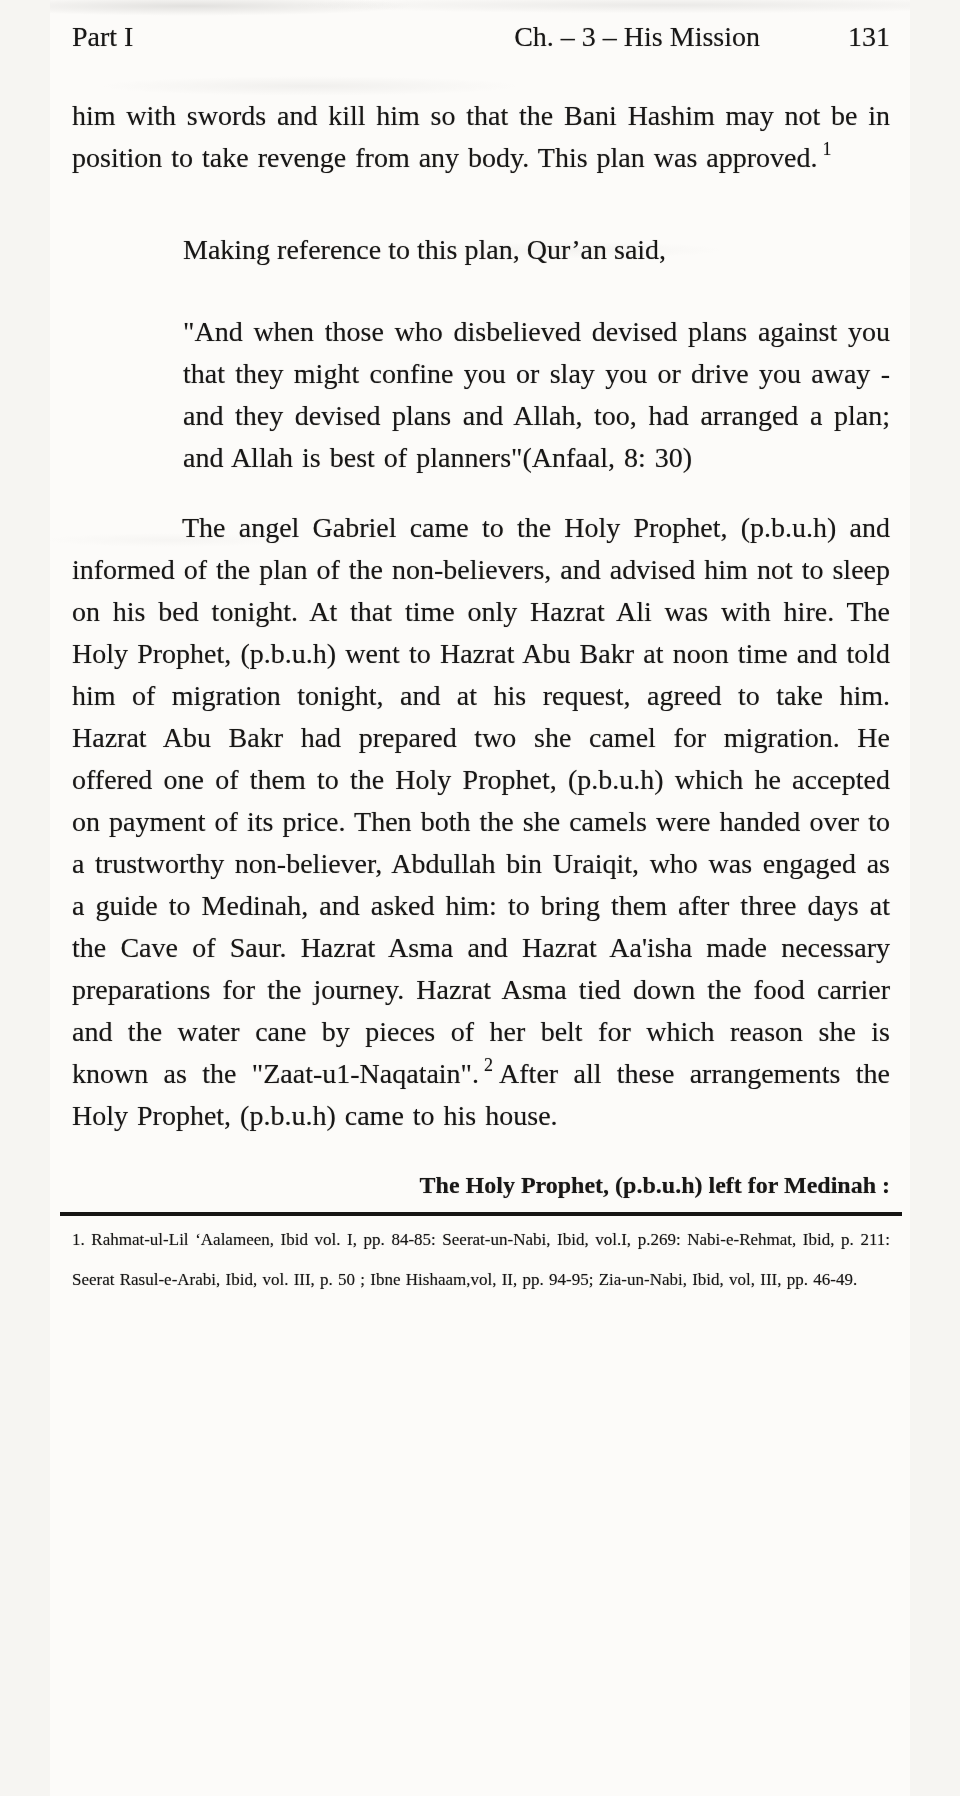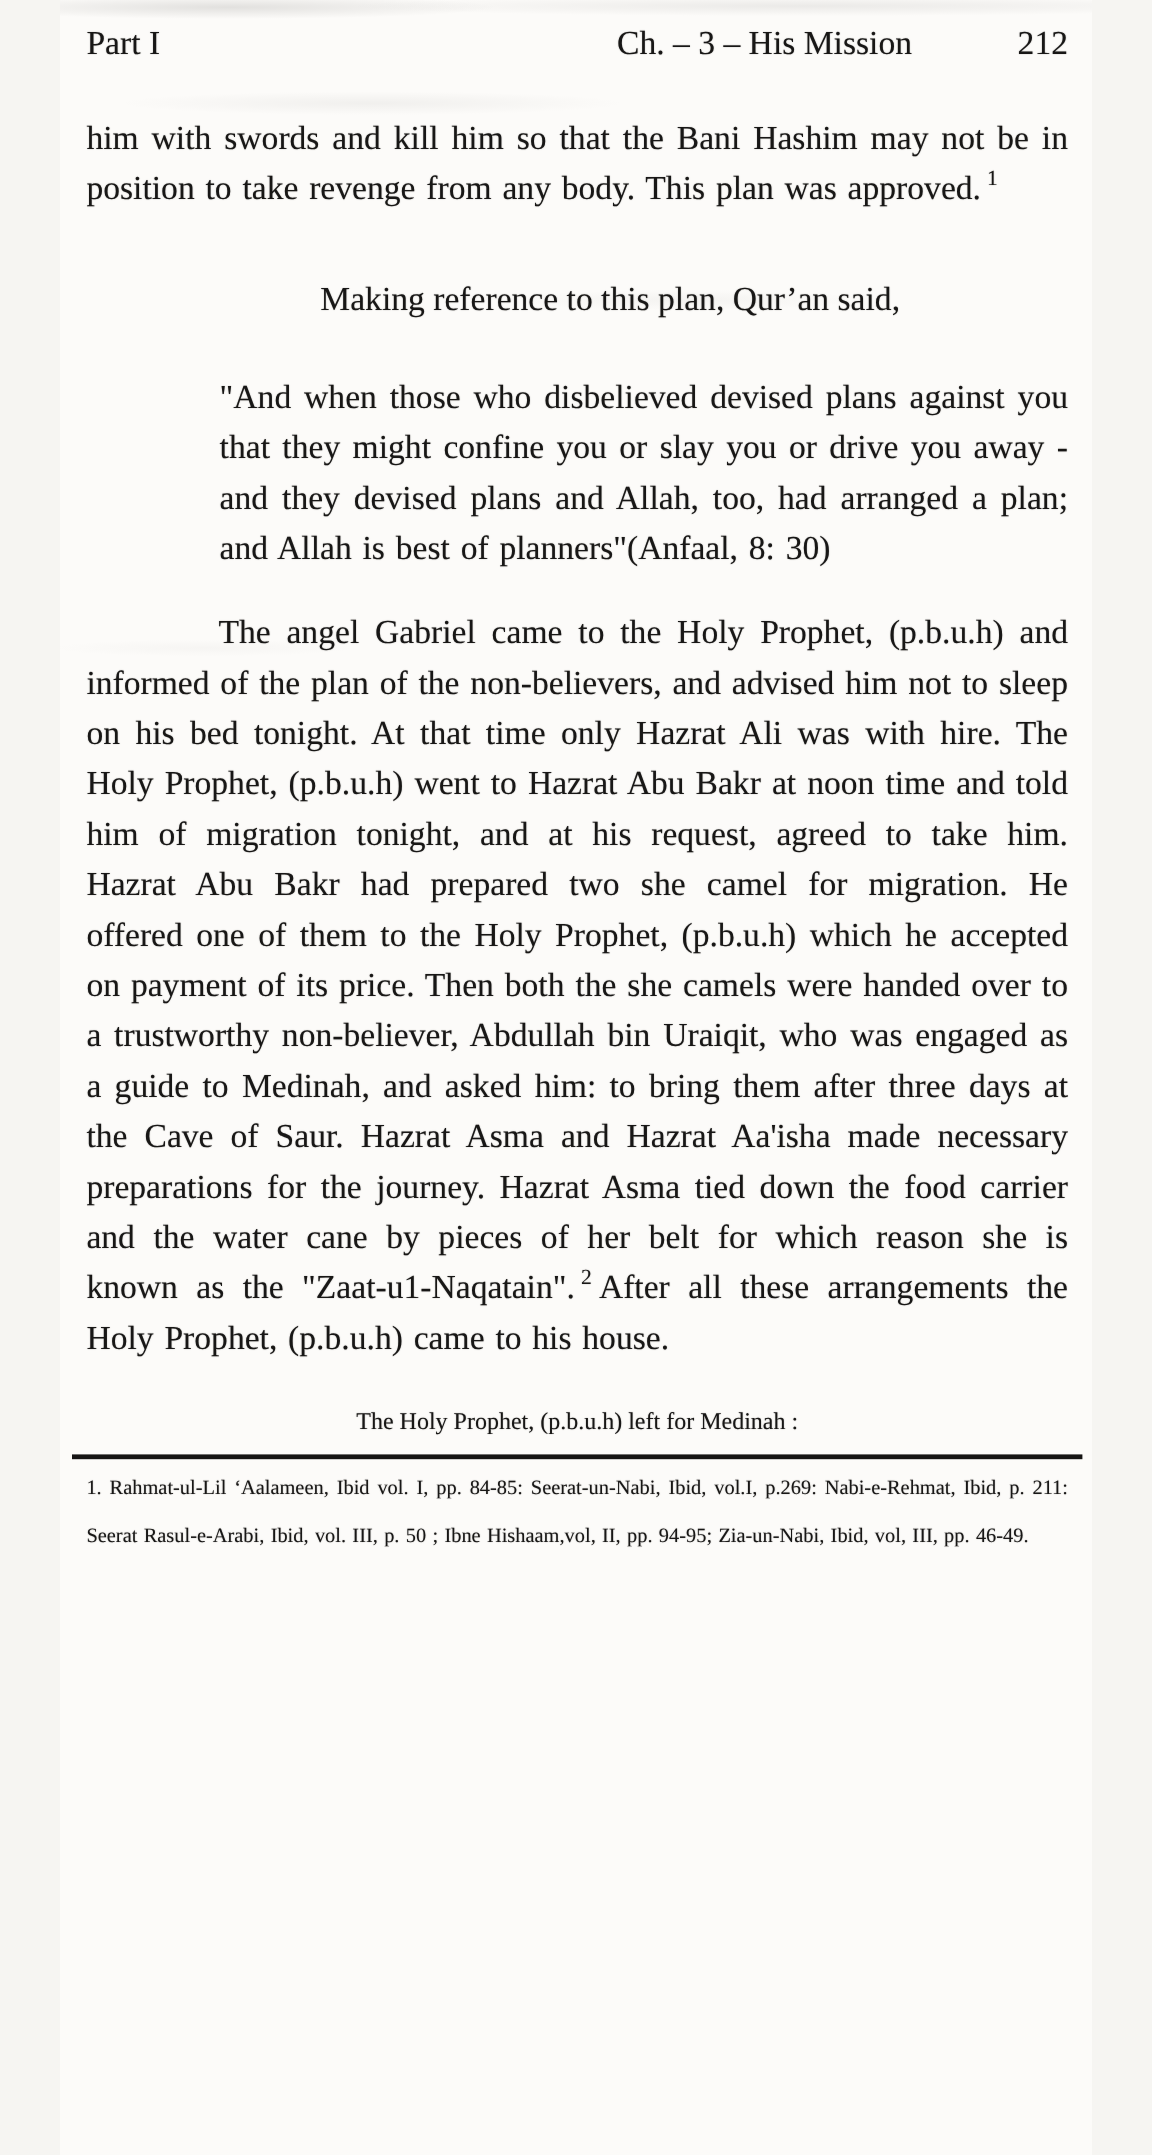--- a/index.html
+++ b/index.html
@@ -50,41 +50,40 @@
   p { margin: 0; }
   .body-para {
     font-size: 28px;
     line-height: 42px;
     text-align: justify;
     word-spacing: 2px;
   }
   .p-intro    { margin-top: 37px; }
   .lead-in {
     margin-top: 50px;
-    margin-left: 55px;
+    margin-left: 111px;
     font-size: 28px;
     line-height: 42px;
-    text-align: center;
   }
   .quote {
     margin-top: 40px;
     margin-left: 111px;
     font-size: 28px;
     line-height: 42px;
     text-align: justify;
     word-spacing: 2px;
   }
   .indent { text-indent: 110px; }
   .p-migration { margin-top: 28px; }
   .section-heading {
     margin: 26px 0 0 0;
-    font-size: 20px;
+    font-size: 24px;
     line-height: 44px;
-    font-weight: normal;
-    text-align: center;
+    font-weight: bold;
+    text-align: right;
   }
   .p-trust { margin-top: 38px; }
   sup.fn-ref {
     font-size: 18px;
     line-height: 0;
     position: relative;
     top: -2px;
     vertical-align: super;
     margin: 0 6px 0 5px;
   }
@@ -106,21 +105,21 @@
 </style>
 </head>
 <body>
 
 <div class="page">
   <div class="page-inner">
 
     <header class="page-header">
       <span class="left">Part I</span>
       <span class="center">Ch. – 3 – His Mission</span>
-      <span class="right">212</span>
+      <span class="right">131</span>
     </header>
 
     <p class="body-para p-intro"><span>him with swords and kill him so that the Bani Hashim may not be in position to take revenge from any body. This plan was approved.</span><sup class="fn-ref">1</sup></p>
 
     <p class="lead-in">Making reference to this plan, Qur’an said,</p>
 
     <p class="quote">"And when those who disbelieved devised plans against you that they might confine you or slay you or drive you away - and they devised plans and Allah, too, had arranged a plan; and Allah is best of planners"(Anfaal, 8: 30)</p>
 
     <p class="body-para indent p-migration"><span>The angel Gabriel came to the Holy Prophet, (p.b.u.h) and informed of the plan of the non-believers, and advised him not to sleep on his bed tonight. At that time only Hazrat Ali was with hire. The Holy Prophet, (p.b.u.h) went to Hazrat Abu Bakr at noon time and told him of migration tonight, and at his request, agreed to take him. Hazrat Abu Bakr had prepared two she camel for migration. He offered one of them to the Holy Prophet, (p.b.u.h) which he accepted on payment of its price. Then both the she camels were handed over to a trustworthy non-believer, Abdullah bin Uraiqit, who was engaged as a guide to Medinah, and asked him: to bring them after three days at the Cave of Saur. Hazrat Asma and Hazrat Aa'isha made necessary preparations for the journey. Hazrat Asma tied down the food carrier and the water cane by pieces of her belt for which reason she is known as the "Zaat-u1-Naqatain".</span><sup class="fn-ref">2</sup><span>After all these arrangements the Holy Prophet, (p.b.u.h) came to his house.</span></p>
 

